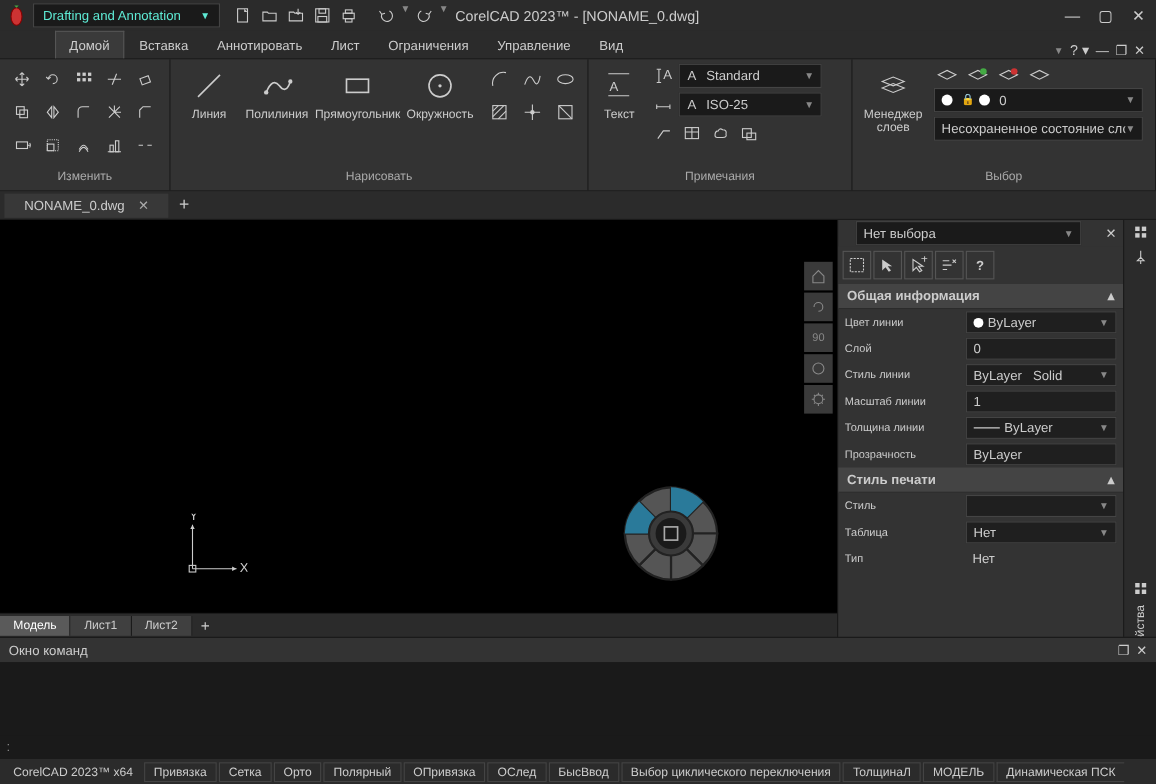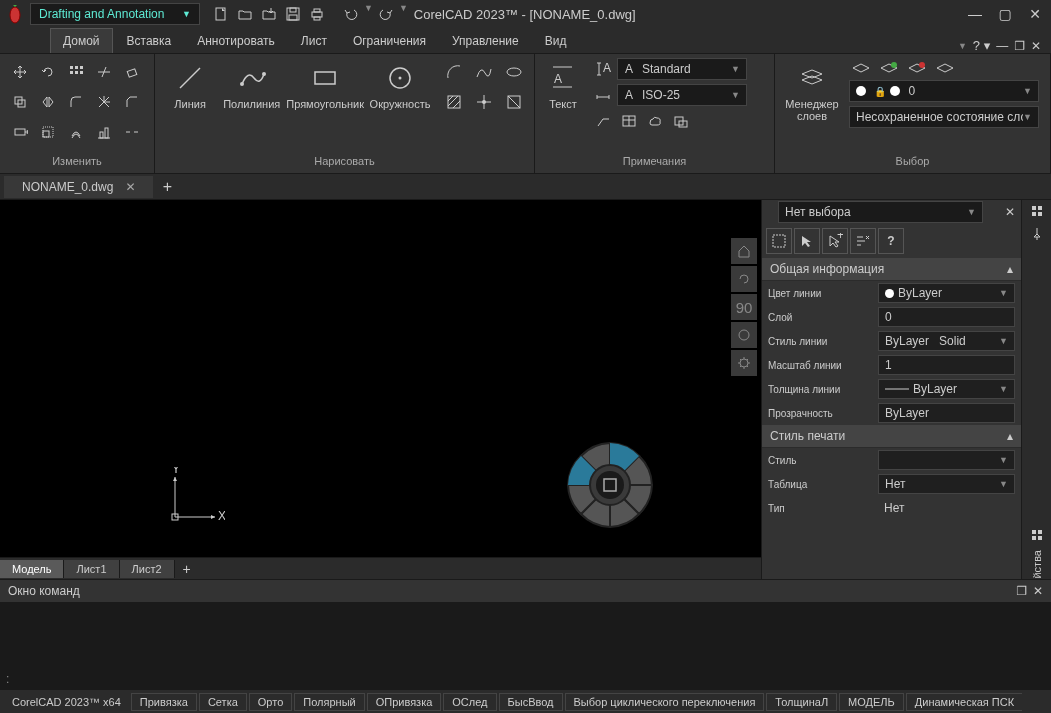--- a/index.html
+++ b/index.html
@@ -43,21 +43,21 @@
 .model-tabs{height:22px;background:#2b2b2b;display:flex;align-items:center;border-top:1px solid #1a1a1a}
 .mtab{padding:3px 12px;background:#404040;border-right:1px solid #1a1a1a;cursor:pointer;font-size:11px}
 .mtab.active{background:#5a5a5a;color:#fff}
 .mtab-add{padding:3px 8px;font-size:14px;cursor:pointer}
 .props{width:260px;background:#333;border-left:1px solid #1a1a1a;display:flex;flex-direction:column}
 .props-hdr{display:flex;height:24px;align-items:center}
 .props-sel{flex:1;margin:16px}
 .props-x{width:22px;text-align:center;cursor:pointer}
 .props-tools{display:flex;gap:2px;padding:4px;background:#333}
 .pt-btn{width:26px;height:26px;border:1px solid #555;display:flex;align-items:center;justify-content:center;cursor:pointer}
-.props-section{background:#444;padding:4px 8px;font-weight:normal;display:flex;justify-content:space-between;align-items:center;border-bottom:1px solid #2b2b2b}
+.props-section{background:#444;padding:4px 8px;font-weight:bold;display:flex;justify-content:space-between;align-items:center;border-bottom:1px solid #2b2b2b}
 .prop-row{display:flex;align-items:center;padding:3px 6px;height:24px}
 .prop-label{width:110px;font-size:10px;color:#ccc}
 .prop-val{flex:1;background:#1f1f1f;border:1px solid #444;height:20px;padding:0 6px;display:flex;align-items:center;justify-content:space-between;font-size:11px}
 .prop-val.nobd{background:transparent;border:none;color:#888}
 .right-rail{width:30px;background:#2b2b2b;border-left:1px solid #1a1a1a;display:flex;flex-direction:column;align-items:center;padding-top:4px;gap:8px}
 .rail-btn{width:22px;height:22px;display:flex;align-items:center;justify-content:center;cursor:pointer}
 .rail-label{writing-mode:vertical-rl;transform:rotate(180deg);font-size:11px;margin-top:auto;margin-bottom:10px;color:#ccc}
 .cmdwin{height:110px;background:#252525;border-top:1px solid #1a1a1a;display:flex;flex-direction:column}
 .cmdwin-hdr{height:22px;background:#333;display:flex;align-items:center;padding:0 8px;justify-content:space-between}
 .cmdwin-hdr-r{display:flex;gap:6px}
@@ -475,21 +475,21 @@
         <div class="vp-btn">
             <svg width="16" height="16">
               <path d="M3 8 L8 3 L13 8 L13 14 L3 14 Z" fill="none" stroke="#888"></path>
             </svg>
           </div>
         <div class="vp-btn">
             <svg width="16" height="16">
               <path d="M4 8 A4 4 0 1 1 8 12" fill="none" stroke="#888"></path>
             </svg>
           </div>
-        <div class="vp-btn" style="font-size:15px">90</div>
+        <div class="vp-btn" style="font-size:10px">90</div>
         <div class="vp-btn">
             <svg width="16" height="16">
               <circle cx="8" cy="8" r="5" fill="none" stroke="#888"></circle>
             </svg>
           </div>
         <div class="vp-btn">
             <svg width="16" height="16">
               <circle cx="8" cy="8" r="4" fill="none" stroke="#888"></circle>
               <path d="M8 2 L8 4 M8 12 L8 14 M2 8 L4 8 M12 8 L14 8 M4 4 L5 5 M11 11 L12 12 M4 12 L5 11 M11 5 L12 4" stroke="#888"></path>
             </svg>

